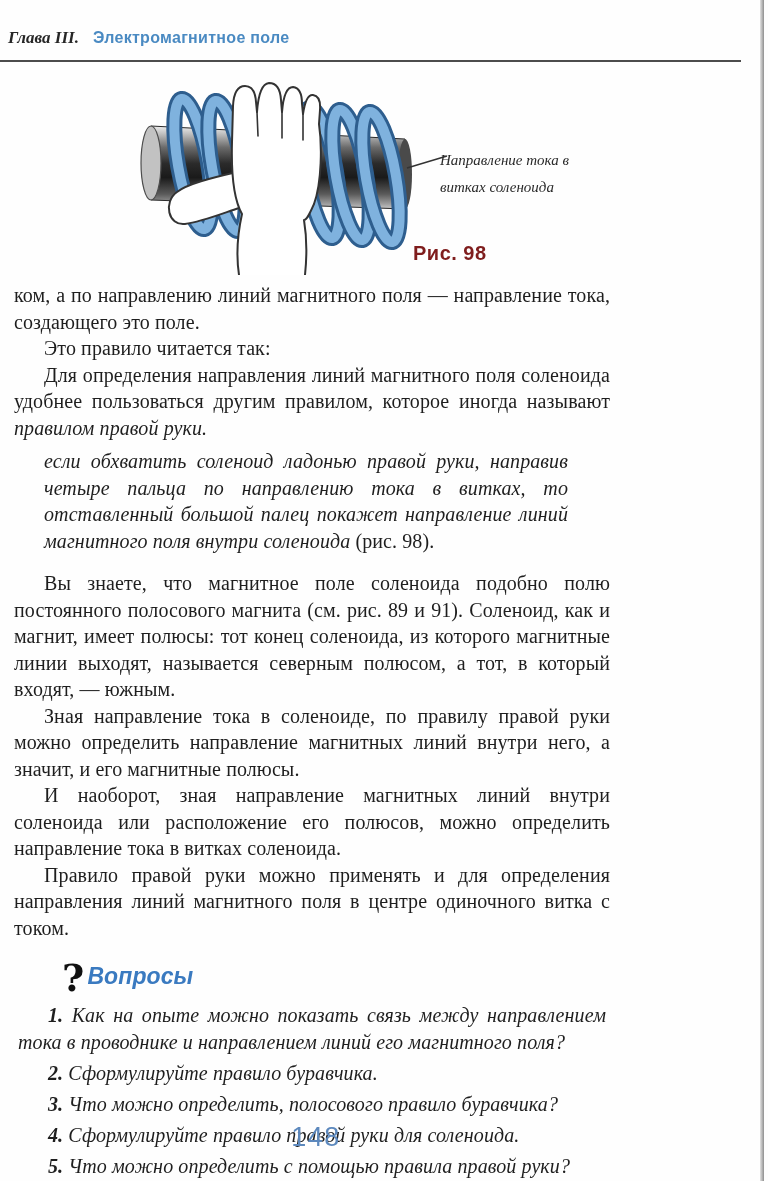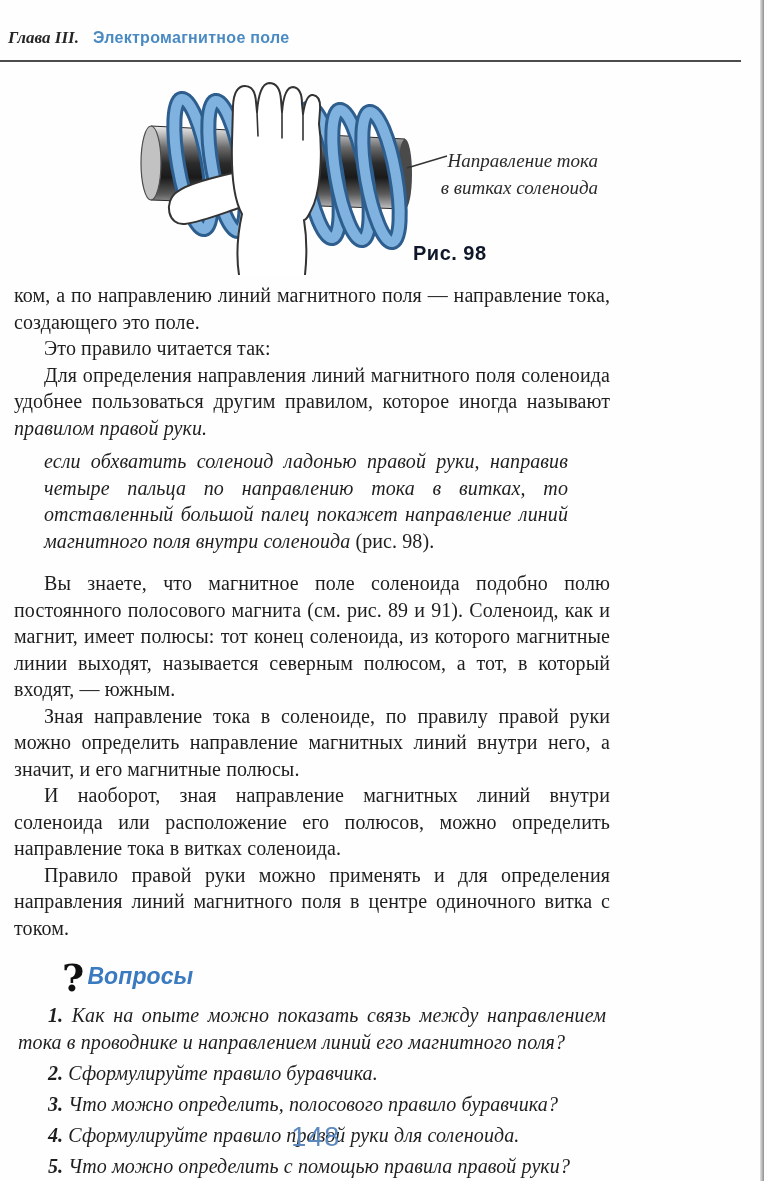--- a/index.html
+++ b/index.html
@@ -13,24 +13,24 @@
     background:linear-gradient(to right,#e3e3e3,#8f8f8f);
   }
   
   .hdr { position:absolute; left:8px; top:28px; white-space:nowrap; }
   .hdr-chapter { font-style:italic; font-weight:bold; font-size:17px; color:#262626; }
   .hdr-title { font-family:"Liberation Sans", sans-serif; font-weight:600; font-size:16px;
                color:#4a8ac2; margin-left:10px; letter-spacing:.3px; }
   .hdr-rule { position:absolute; left:0; top:60px; width:741px; height:2px; background:#4c4c4c; }
   
   .fig-svg { position:absolute; left:135px; top:80px; }
-  .fig-label { position:absolute; left:440px; top:147px; width:158px; text-align:right;
-               font-style:italic; font-size:19px; line-height:27px; color:#2a2a2a; }
+  .fig-label { position:absolute; left:440px; top:147px; width:158px; text-align:left;
+               font-style:italic; font-size:15px; line-height:27px; color:#2a2a2a; }
   .fig-caption { position:absolute; left:413px; top:242px; font-family:"Liberation Sans", sans-serif;
-                 font-weight:600; font-size:20px; color:#0f172a; letter-spacing:.5px; }
+                 font-weight:600; font-size:20px; color:#7f1d1d; letter-spacing:.5px; }
   
   .body { position:absolute; left:8px; top:282px; width:628px; padding:0 26px 0 6px;
           font-size:20px; line-height:26.5px; text-align:justify; letter-spacing:.1px; }
   .body p { margin:0; text-indent:30px; }
   .body p.no-indent { text-indent:0; }
   .quote { margin:7px 0 16px 30px; padding-right:42px; font-style:italic; text-align:justify; }
   .quote .upright { font-style:normal; }
   .ital { font-style:italic; }
   
   .q-header { margin:22px 0 10px 48px; }

